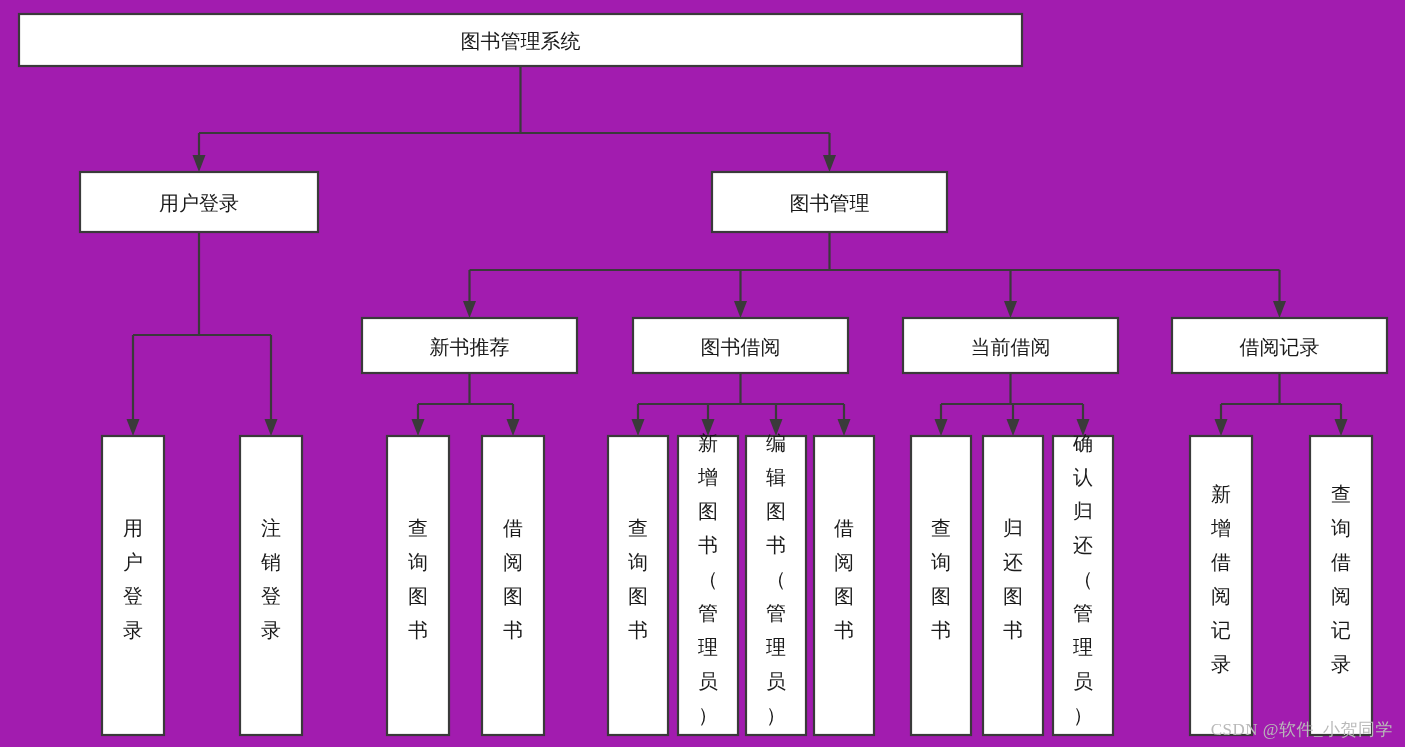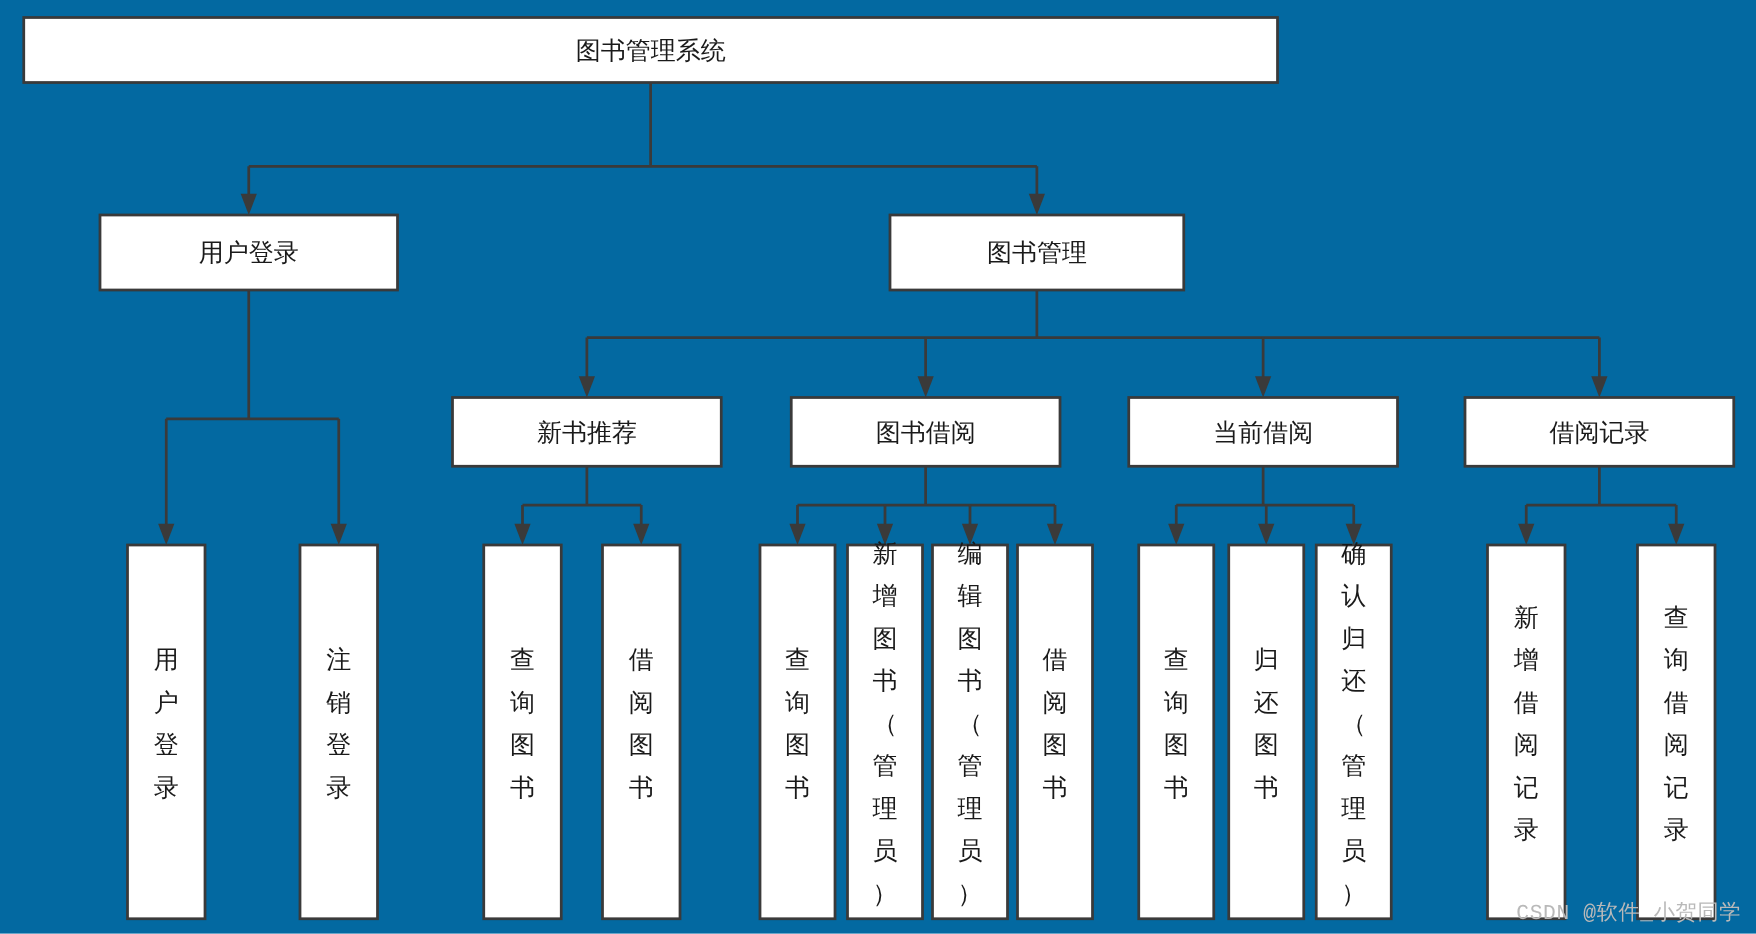--- a/index.html
+++ b/index.html
@@ -7,21 +7,21 @@
     padding: 0;
     background: #ffffff;
   }
   body {
     font-family: "Liberation Sans", "DejaVu Sans", sans-serif;
   }
   #diagram-root {
     position: relative;
     width: 1405px;
     height: 747px;
-    background: #0369a1;
+    background: #a21caf;
     overflow: hidden;
   }
   svg.diagram-canvas {
     position: absolute;
     top: 0;
     left: 0;
     width: 1405px;
     height: 747px;
     display: block;
   }
@@ -50,21 +50,21 @@
   .node-label-vertical {
     fill: #1a1a1a;
     font-family: "Liberation Sans", "DejaVu Sans", sans-serif;
     font-size: 20px;
     text-anchor: middle;
   }
   .watermark-text {
     position: absolute;
     right: 12px;
     bottom: 6px;
-    font-family: Liberation Mono, monospace;
+    font-family: Liberation Serif, serif;
     font-size: 17px;
     color: #b9b9b9;
     white-space: nowrap;
     letter-spacing: 0.5px;
     user-select: none;
   }
 </style>
 </head>
 <body>
 

